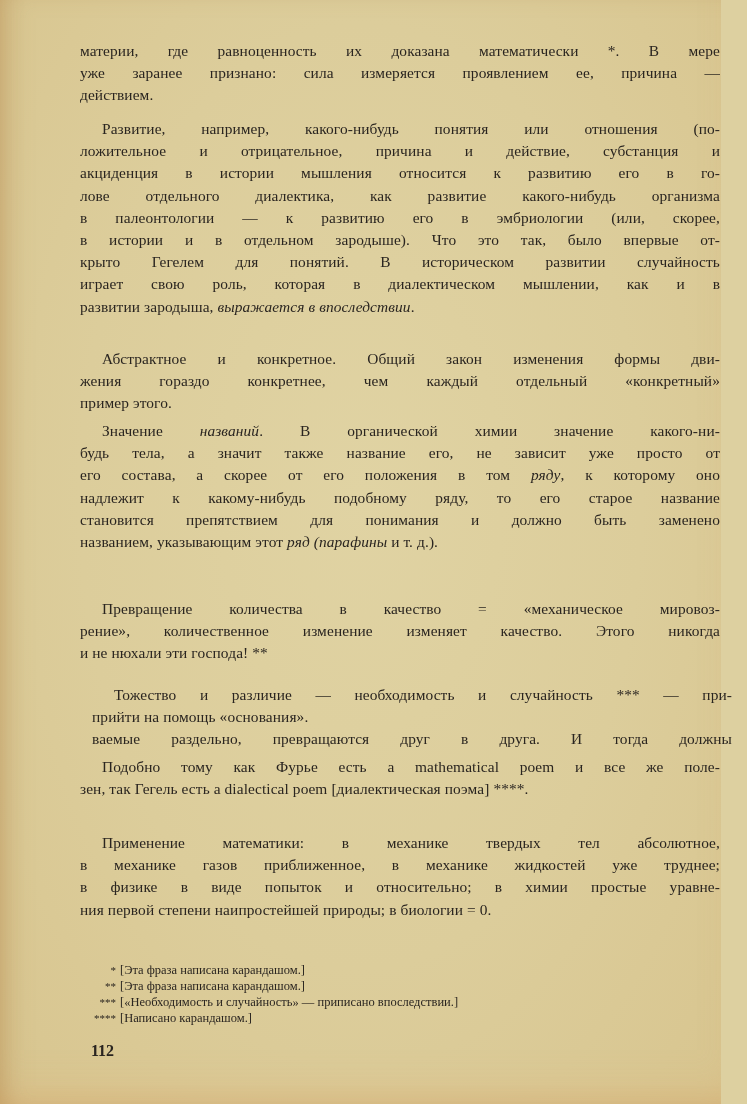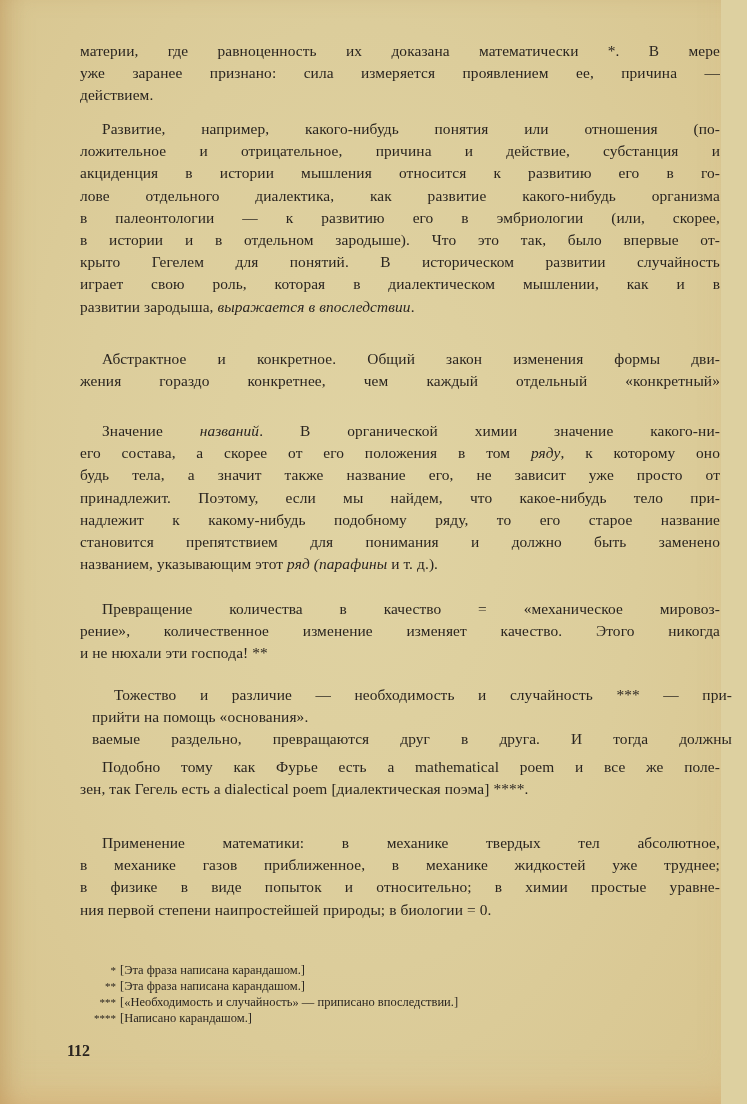--- a/index.html
+++ b/index.html
@@ -62,21 +62,21 @@
     }
     .fn .mark {
       display: inline-block;
       width: 38px;
       text-align: right;
       padding-right: 4px;
       font-size: 11px;
     }
     .page-number {
       position: absolute;
-      left: 67px;
+      left: 91px;
       top: 1042px;
       font-family: "Liberation Serif", serif;
       font-size: 16px;
       font-weight: bold;
       color: #2a2520;
     }
   </style>
 </head>
 <body>
 
@@ -96,27 +96,27 @@
     <span class="ln">в палеонтологии — к развитию его в эмбриологии (или, скорее,</span>
     <span class="ln">в истории и в отдельном зародыше). Что это так, было впервые от-</span>
     <span class="ln">крыто Гегелем для понятий. В историческом развитии случайность</span>
     <span class="ln">играет свою роль, которая в диалектическом мышлении, как и в</span>
     <span class="ln last"><span>развитии зародыша, </span><i>выражается в впоследствии</i><span>.</span></span>
   </div>
 
   <div class="para" style="top:348px;">
     <span class="ln indent">Абстрактное и конкретное. Общий закон изменения формы дви-</span>
     <span class="ln">жения гораздо конкретнее, чем каждый отдельный «конкретный»</span>
+    <span class="ln last">пример этого.</span>
   </div>
 
   <div class="para" style="top:420px;">
     <span class="ln indent"><span>Значение </span><i>названий</i><span>. В органической химии значение какого-ни-</span></span>
+    <span class="ln">будь тела, а значит также название его, не зависит уже просто от</span>
     <span class="ln"><span>его состава, а скорее от его положения в том </span><i>ряду</i><span>, к которому оно</span></span>
-    <span class="ln">будь тела, а значит также название его, не зависит уже просто от</span>
-    <span class="ln">принадлежит. Поэтому, если мы найдем, что какое-нибудь тело при-</span>
     <span class="ln">надлежит к какому-нибудь подобному ряду, то его старое название</span>
     <span class="ln">становится препятствием для понимания и должно быть заменено</span>
     <span class="ln last"><span>названием, указывающим этот </span><i>ряд (парафины</i><span> и т. д.).</span></span>
   </div>
 
   <div class="para" style="top:598px;">
     <span class="ln indent">Превращение количества в качество = «механическое мировоз-</span>
     <span class="ln">рение», количественное изменение изменяет качество. Этого никогда</span>
     <span class="ln last">и не нюхали эти господа! **</span>
   </div>

